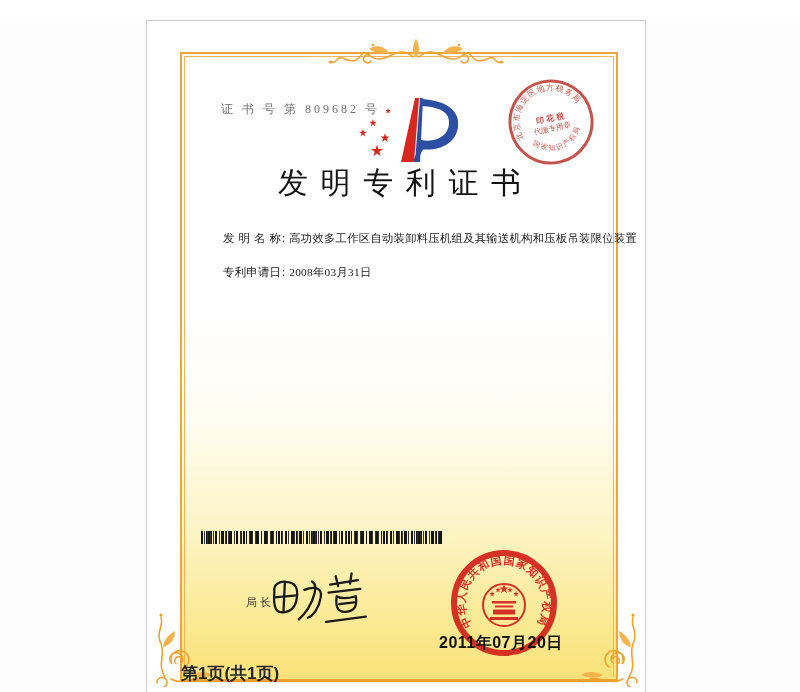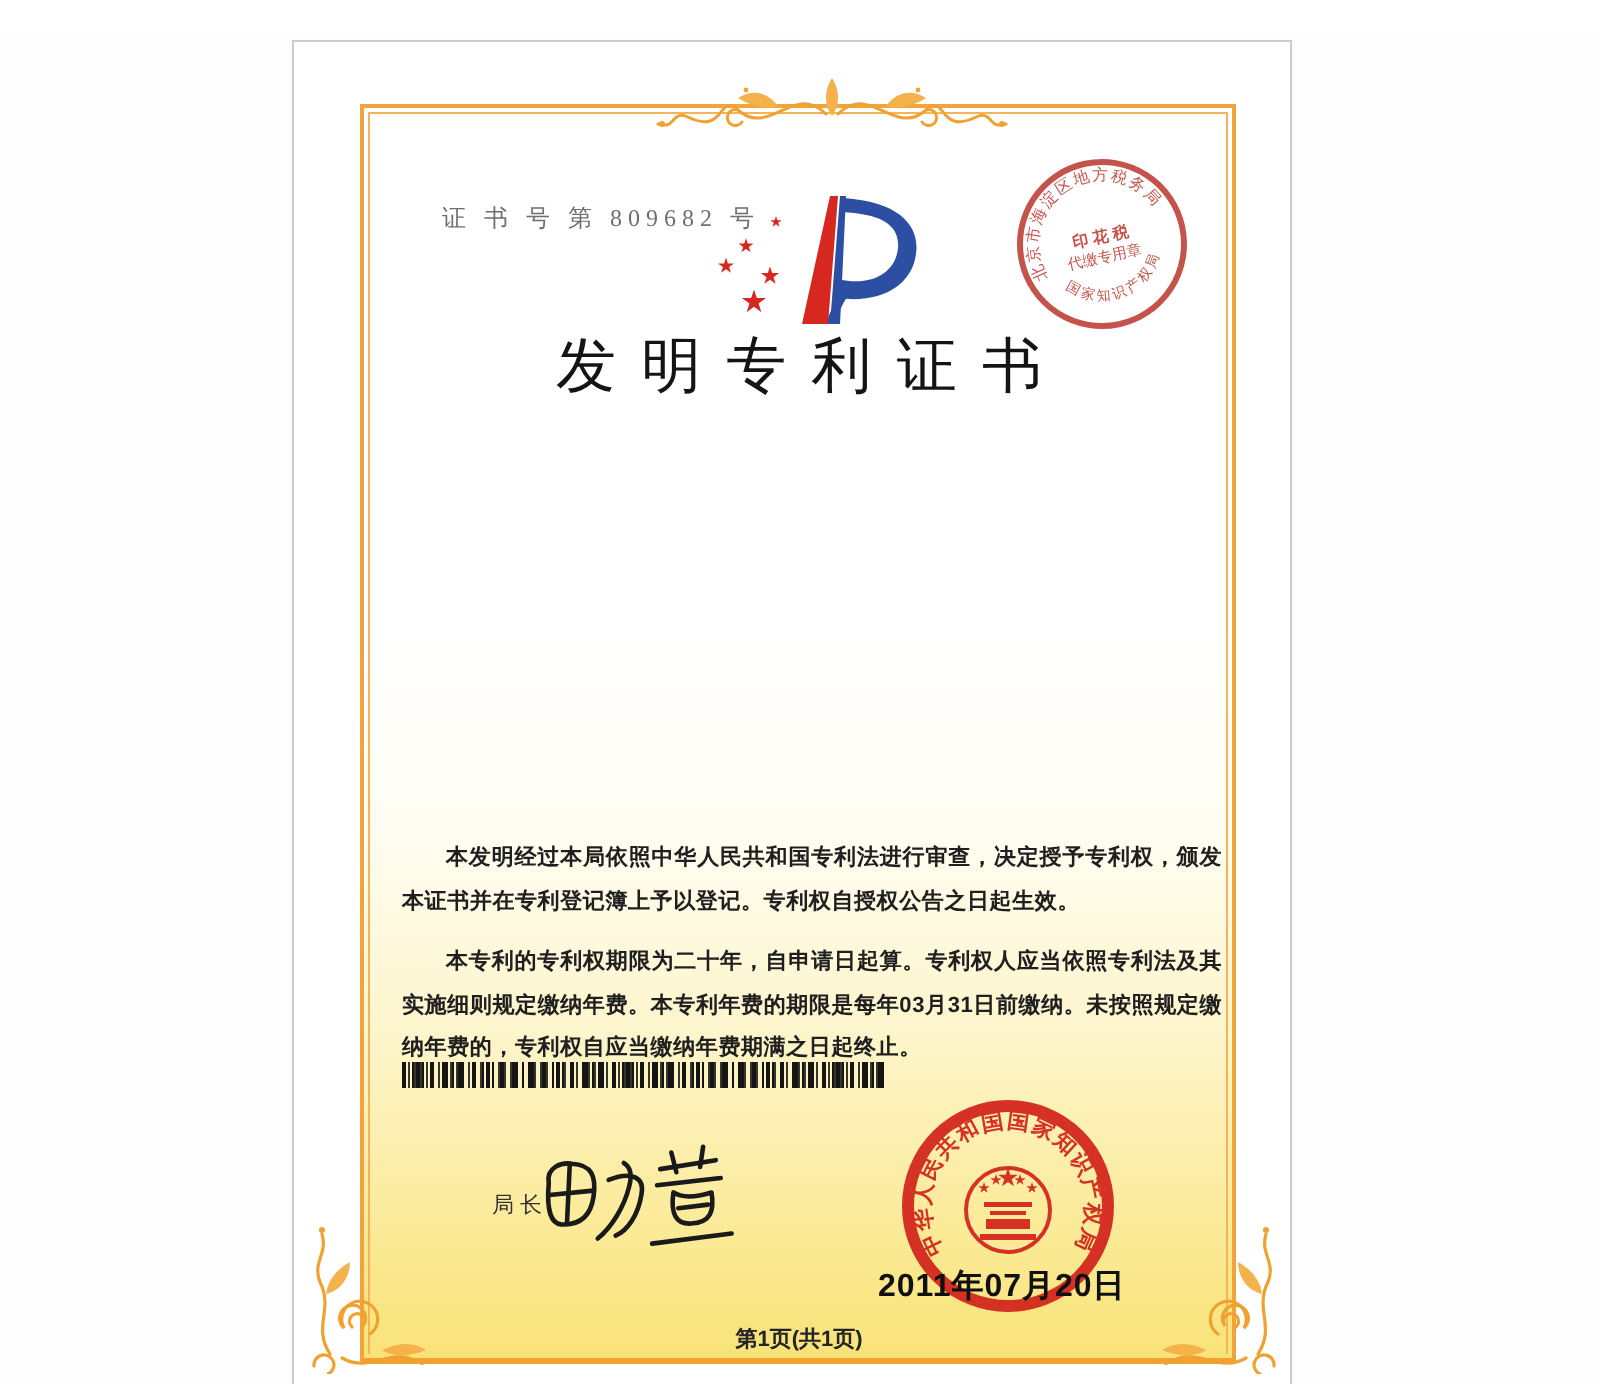--- a/index.html
+++ b/index.html
@@ -31,21 +31,21 @@
   .barcode{left:54px;top:510px;width:242px;height:13px;
            background-image:
              repeating-linear-gradient(90deg,#151515 0 2px,transparent 2px 7px),
              repeating-linear-gradient(90deg,#151515 0 1px,transparent 1px 5px),
              repeating-linear-gradient(90deg,rgba(20,20,20,.85) 0 1px,transparent 1px 3px);}
   .director{left:99px;top:574px;font-size:11px;letter-spacing:3px;color:#333;
             font-family:Liberation Serif, serif;}
   .sig{left:120px;top:550px;transform:rotate(-3deg);}
   .issue-date{left:292px;top:612px;font-size:16px;font-weight:bold;letter-spacing:0.5px;
               color:#101010;font-family:"Liberation Sans","DejaVu Sans",sans-serif;z-index:6;}
-  .footer{left:34px;right:27px;top:641px;text-align:center;font-size:11px;font-weight:bold;
+  .footer{left:34px;right:27px;top:641px;font-size:17px;font-weight:bold;
           color:#242424;font-family:"Liberation Sans","DejaVu Sans",sans-serif;}
   .seal-bottom{left:301px;top:526px;z-index:5;opacity:.95;}
   .tax-stamp{left:359px;top:56px;opacity:.92;transform:rotate(-12deg);}
   .logo{left:209px;top:70px;}
   .orn-top{left:176px;top:10px;}
   .orn-bl{left:4px;top:590px;}
   .orn-br{left:432px;top:590px;transform:scaleX(-1);}
   svg text{font-family:"Liberation Sans","DejaVu Sans",sans-serif;}
 </style>
 </head>
@@ -138,33 +138,29 @@
       <text x="45" y="54" text-anchor="middle" font-size="7.5" fill="#C0463C">代缴专用章</text>
       <text font-size="7" fill="#C0463C" letter-spacing="1.5">
         <textPath href="#tax-arc-bottom" startOffset="6">国家知识产权局</textPath>
       </text>
     </svg>
 
     <div class="abs title">发明专利证书</div>
 
     <div class="abs fields">
 
-
-
-
+        <div class="field-row"><span class="flabel">发 明 名 称</span><span class="fcolon">:</span><span class="fvalue">高功效多工作区自动装卸料压机组及其输送机构和压板吊装限位装置</span></div>
+
+
+
+        <div class="field-row"><span class="flabel">专利申请日</span><span class="fcolon">:</span><span class="fvalue">2008年03月31日</span></div>
 
 
       </div>
 
-    <div class="abs body-text">
-
-        <p class="body-para">本发明经过本局依照中华人民共和国专利法进行审查，决定授予专利权，颁发本证书并在专利登记簿上予以登记。专利权自授权公告之日起生效。</p>
-
-        <p class="body-para">本专利的专利权期限为二十年，自申请日起算。专利权人应当依照专利法及其实施细则规定缴纳年费。本专利年费的期限是每年03月31日前缴纳。未按照规定缴纳年费的，专利权自应当缴纳年费期满之日起终止。</p>
-      </div>
 
     <div class="abs barcode"></div>
 
     <div class="abs director">局长</div>
     <svg class="abs sig" width="110" height="62" viewBox="0 0 110 62" aria-label="田力普">
       <g fill="none" stroke="#1a1a1a" stroke-width="2.3" stroke-linecap="round" stroke-linejoin="round">
         <path d="M8,18 C7,10 15,8 20,9 C30,10 32,16 30,26 C28,36 22,40 13,39 C6,38 7,25 8,18 Z"></path>
         <path d="M8,24 L30,23"></path>
         <path d="M19,9 L16,39"></path>
         <path d="M46,10 C49,12 50,16 48,22 C45,32 38,42 31,47"></path>

